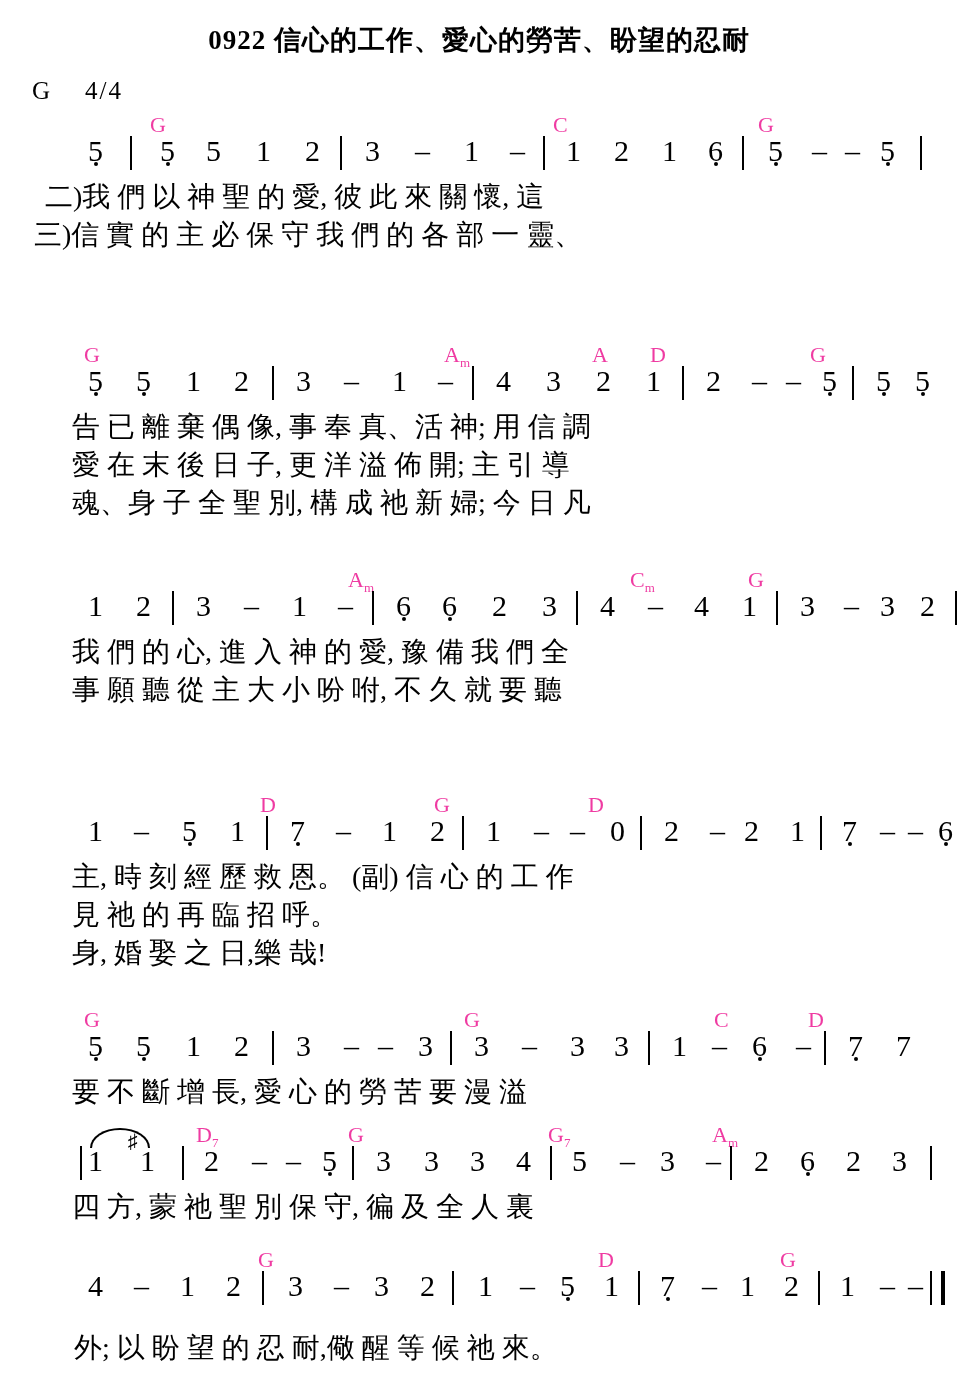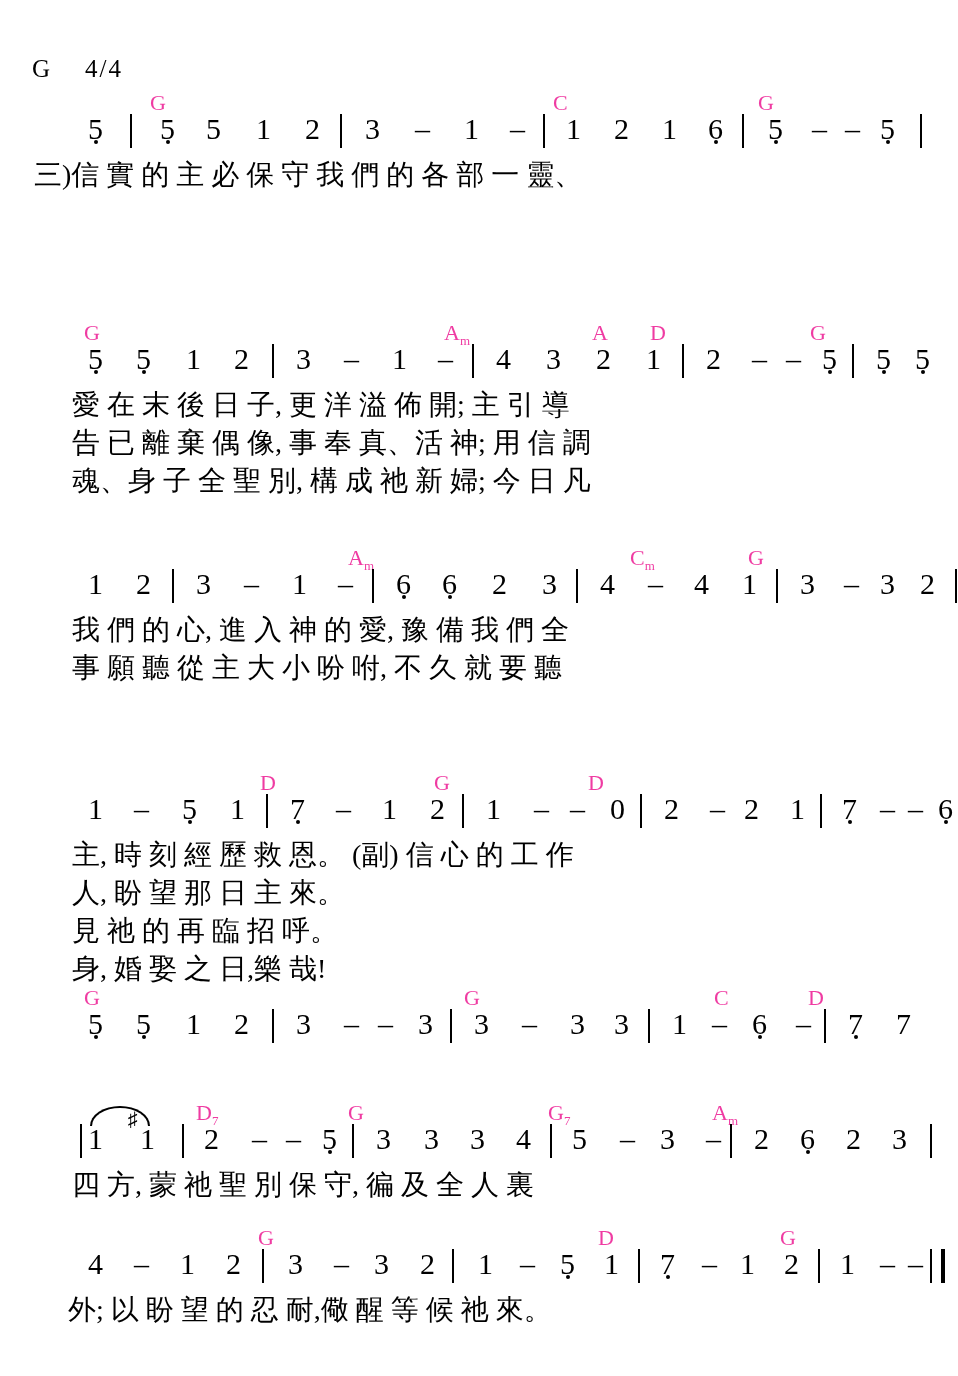--- a/index.html
+++ b/index.html
@@ -117,20 +117,21 @@
   .sharp {
     position: absolute;
     font-size: 20px;
   }
 </style>
 </head>
 <body>
 
 <div class="page">
 
+  <div class="title">0922  信心的工作、愛心的勞苦、盼望的忍耐</div>
 
   <div class="keysig">
     <span>G</span>
     &nbsp;&nbsp;
     <span>4/4</span>
   </div>
 
   <div id="systems-root">
       <div class="system" style="position: absolute; left: 0px; top: 90px; width: 958px;">
         <div class="chordline">
@@ -156,20 +157,23 @@
           <span class="note" style="left: 566px;">1</span>
           <span class="note" style="left: 614px;">2</span>
           <span class="note" style="left: 662px;">1</span>
           <span class="note dotunder" style="left: 708px;">6</span>
           <span class="note dotunder" style="left: 768px;">5</span>
           <span class="note" style="left: 812px;">–</span>
           <span class="note" style="left: 845px;">–</span>
           <span class="note dotunder" style="left: 880px;">5</span>
         </div>
         <div class="lyricline">
+          <span class="lyr" style="left: 45px;">二)我 們 以 神 聖 的    愛,    彼 此 來 關 懷, 這</span>
+        </div>
+        <div class="lyricline">
           <span class="lyr" style="left: 34px;">三)信 實 的 主 必 保   守   我 們 的 各 部 一 靈、</span>
         </div>
       </div>
       <div class="system" style="position: absolute; left: 0px; top: 320px; width: 958px;">
         <div class="chordline">
           <span class="chord" style="left: 84px;">G</span>
           <span class="chord" style="left: 444px;">A<sub>m</sub></span>
           <span class="chord" style="left: 592px;">A</span>
           <span class="chord" style="left: 650px;">D</span>
           <span class="chord" style="left: 810px;">G</span>
@@ -192,24 +196,24 @@
           <span class="note" style="left: 596px;">2</span>
           <span class="note" style="left: 646px;">1</span>
           <span class="note" style="left: 706px;">2</span>
           <span class="note" style="left: 752px;">–</span>
           <span class="note" style="left: 786px;">–</span>
           <span class="note dotunder" style="left: 822px;">5</span>
           <span class="note dotunder" style="left: 876px;">5</span>
           <span class="note dotunder" style="left: 915px;">5</span>
         </div>
         <div class="lyricline">
+          <span class="lyr" style="left: 72px;">告 已 離 棄 偶 像,  事 奉 真、活 神; 用 信 調</span>
+        </div>
+        <div class="lyricline">
           <span class="lyr" style="left: 72px;">愛 在 末 後 日 子,  更 洋 溢 佈 開; 主 引 導</span>
-        </div>
-        <div class="lyricline">
-          <span class="lyr" style="left: 72px;">告 已 離 棄 偶 像,  事 奉 真、活 神; 用 信 調</span>
         </div>
         <div class="lyricline">
           <span class="lyr" style="left: 72px;">魂、身 子 全 聖 別,  構 成 祂 新 婦; 今 日 凡</span>
         </div>
       </div>
       <div class="system" style="position: absolute; left: 0px; top: 545px; width: 958px;">
         <div class="chordline">
           <span class="chord" style="left: 348px;">A<sub>m</sub></span>
           <span class="chord" style="left: 630px;">C<sub>m</sub></span>
           <span class="chord" style="left: 748px;">G</span>
@@ -275,23 +279,20 @@
           <span class="note" style="left: 790px;">1</span>
           <span class="note dotunder" style="left: 842px;">7</span>
           <span class="note" style="left: 880px;">–</span>
           <span class="note" style="left: 908px;">–</span>
           <span class="note dotunder" style="left: 938px;">6</span>
         </div>
         <div class="lyricline">
           <span class="lyr" style="left: 72px;">主, 時 刻 經 歷 救  恩。 (副) 信 心 的 工  作</span>
         </div>
         <div class="lyricline">
-          <span class="lyr" style="left: 72px;">人, 盼 望 那 日 主  來。</span>
-        </div>
-        <div class="lyricline">
           <span class="lyr" style="left: 72px;">見 祂 的 再 臨 招  呼。</span>
         </div>
         <div class="lyricline">
           <span class="lyr" style="left: 72px;">身, 婚 娶 之 日,樂  哉!</span>
         </div>
       </div>
       <div class="system" style="position: absolute; left: 0px; top: 985px; width: 958px;">
         <div class="chordline">
           <span class="chord" style="left: 84px;">G</span>
           <span class="chord" style="left: 464px;">G</span>
@@ -314,20 +315,23 @@
           <span class="note" style="left: 474px;">3</span>
           <span class="note" style="left: 522px;">–</span>
           <span class="note" style="left: 570px;">3</span>
           <span class="note" style="left: 614px;">3</span>
           <span class="note" style="left: 672px;">1</span>
           <span class="note" style="left: 712px;">–</span>
           <span class="note dotunder" style="left: 752px;">6</span>
           <span class="note" style="left: 796px;">–</span>
           <span class="note dotunder" style="left: 848px;">7</span>
           <span class="note" style="left: 896px;">7</span>
+        </div>
+        <div class="lyricline">
+          <span class="lyr" style="left: 72px;">要 不 斷 增 長, 愛  心  的 勞 苦 要  漫 溢</span>
         </div>
       </div>
       <div class="system" style="position: absolute; left: 0px; top: 1100px; width: 958px;">
         <div class="chordline">
           <span class="chord" style="left: 196px;">D<sub>7</sub></span>
           <span class="chord" style="left: 348px;">G</span>
           <span class="chord" style="left: 548px;">G<sub>7</sub></span>
           <span class="chord" style="left: 712px;">A<sub>m</sub></span>
         </div>
         <div class="noteline">
@@ -388,18 +392,18 @@
           <span class="note" style="left: 604px;">1</span>
           <span class="note dotunder" style="left: 660px;">7</span>
           <span class="note" style="left: 702px;">–</span>
           <span class="note" style="left: 740px;">1</span>
           <span class="note" style="left: 784px;">2</span>
           <span class="note" style="left: 840px;">1</span>
           <span class="note" style="left: 880px;">–</span>
           <span class="note" style="left: 908px;">–</span>
         </div>
         <div class="lyricline">
-          <span class="lyr" style="left: 68px;">外; 以 盼 望 的 忍 耐,儆 醒 等 候 祂 來。</span>
+          <span class="lyr" style="left: 74px; margin-top: 16px;">外; 以 盼 望 的 忍 耐,儆 醒 等 候 祂 來。</span>
         </div>
       </div>
     </div>
 
 </div>
 
 </body></html>

